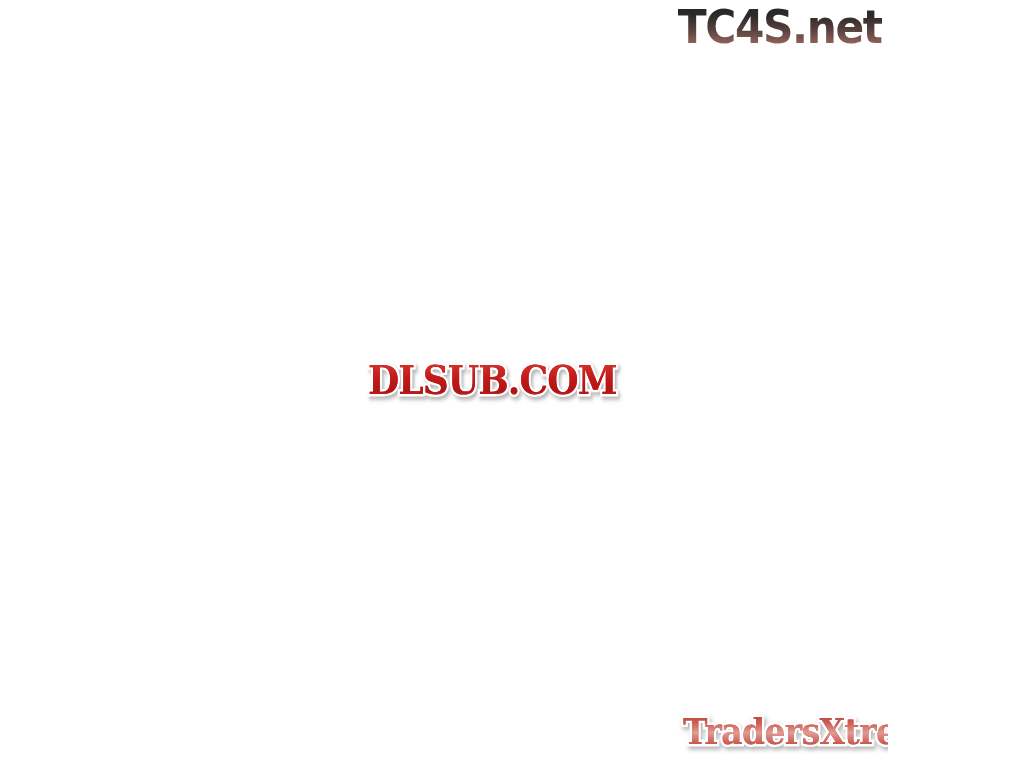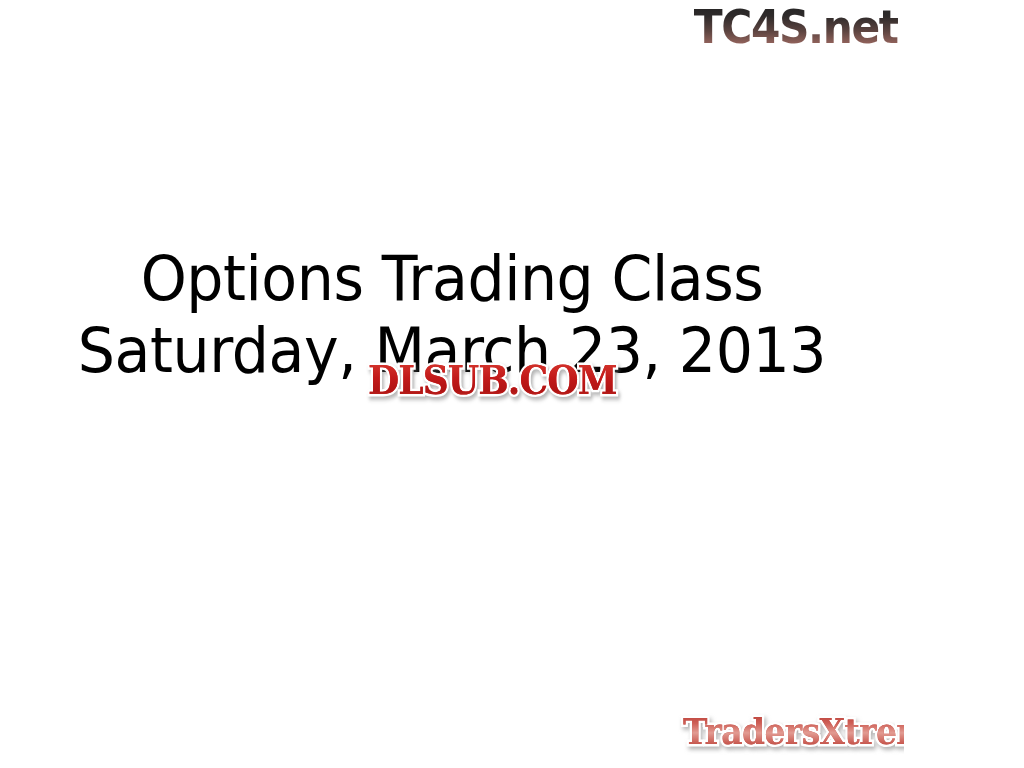--- a/index.html
+++ b/index.html
@@ -7,21 +7,20 @@
     padding: 0;
     background: #ffffff;
   }
   #slide {
     position: relative;
     width: 888px;
     height: 768px;
     background: #ffffff;
     overflow: hidden;
     font-family: "Liberation Sans", sans-serif;
-    padding-left: 16px;
     -webkit-font-smoothing: antialiased;
   }
 
   
   #brand-logo {
     position: absolute;
     right: 6px;
     top: 2px;
     font-family: "DejaVu Sans", sans-serif;
     font-weight: 700;
@@ -151,23 +150,19 @@
     filter: none;
   }
 </style>
 </head>
 <body>
 
 <div id="slide">
 
   <div id="brand-logo">TC4S.net</div>
 
-  <div id="title-block">
-    <span class="title-line">Options Trading Class</span>
-    <span class="title-line">Saturday, March 23, 2013</span>
-  </div>
 
   <div id="dlsub-watermark">DLSUB.COM<span class="wm-fill">DLSUB.COM</span></div>
 
 
   <div id="tradersxtreme-watermark">TradersXtreme.com<span class="wm-fill">TradersXtreme.com</span></div>
 
 </div>
 
 </body></html>

